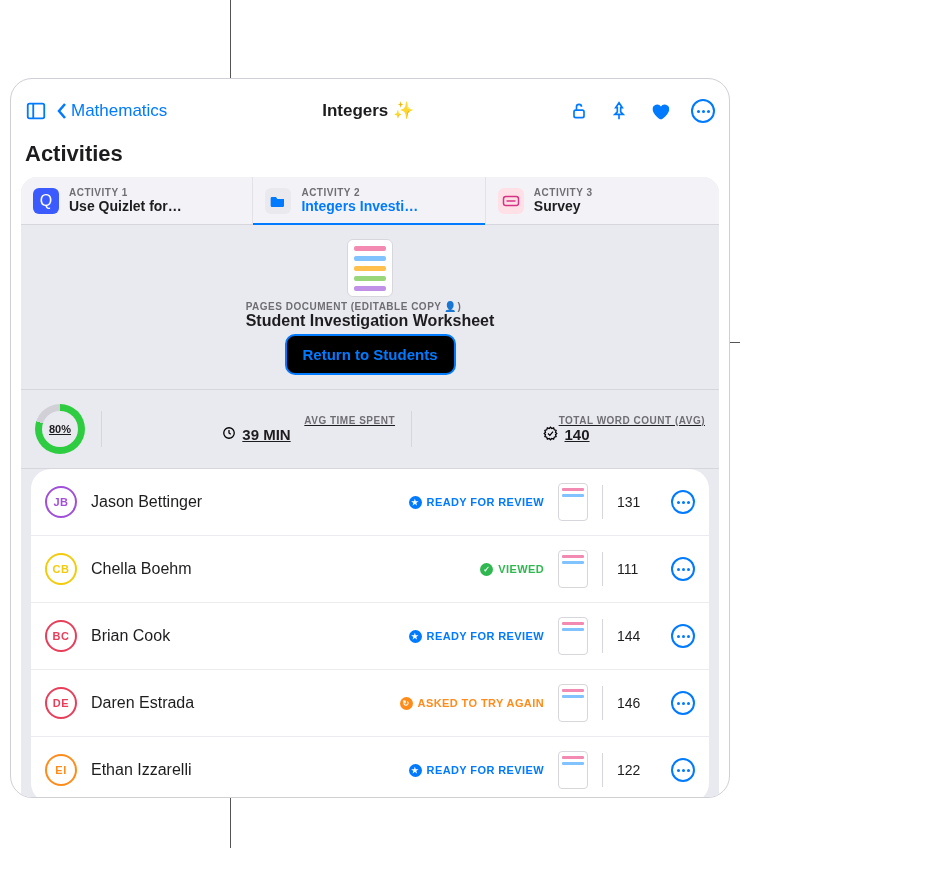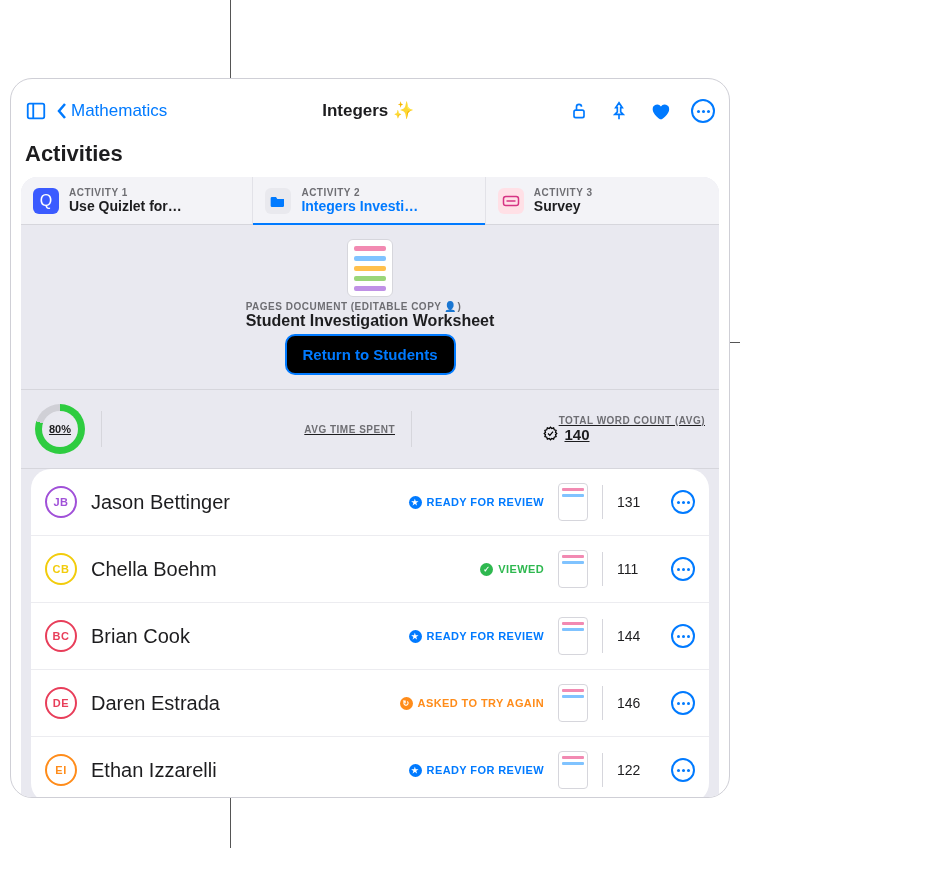--- a/index.html
+++ b/index.html
@@ -228,21 +228,21 @@
     width:32px;height:32px;border-radius:50%;
     display:flex;align-items:center;justify-content:center;
     font-size:11px;font-weight:700;letter-spacing:.5px;
     flex-shrink:0;
   }
   .av-purple{border:2px solid var(--purple);color:var(--purple)}
   .av-yellow{border:2px solid var(--yellow);color:var(--yellow)}
   .av-red{border:2px solid var(--red);color:var(--red)}
   .av-orange{border:2px solid var(--orange);color:var(--orange)}
   .sname{
-    flex:1;font-size:20px;
+    flex:1;font-size:16px;
   }
   .status{
     font-size:11px;font-weight:800;letter-spacing:.4px;
     display:flex;align-items:center;gap:5px;
   }
   .st-blue{color:var(--blue)}
   .st-green{color:#2eb84f}
   .st-orange{color:var(--orange)}
   .status-icon{
     width:13px;height:13px;border-radius:50%;display:flex;align-items:center;justify-content:center;
@@ -369,20 +369,29 @@
       <button class="rts-btn">Return to Students</button>
     </div>
 
     <div class="stats">
       <div class="ring">
         <span class="ring-label">80%</span>
       </div>
       <div class="vline"></div>
       <div class="stat">
         <div class="stat-over">AVG TIME SPENT</div>
+        <div class="stat-val">
+          <span>
+            <svg width="14" height="14" viewBox="0 0 24 24" fill="none" stroke="#000" stroke-width="2.2">
+                <circle cx="12" cy="12" r="9"></circle>
+                <polyline points="12,7 12,12 15,14"></polyline>
+              </svg>
+          </span>
+          <span>39 MIN</span>
+        </div>
       </div>
       <div class="vline"></div>
       <div class="stat">
         <div class="stat-over">TOTAL WORD COUNT (AVG)</div>
         <div class="stat-val">
           <span>
             <svg width="15" height="15" viewBox="0 0 24 24" fill="none" stroke="#000" stroke-width="2">
                 <path d="M12 2l2 2 3-1 1 3 3 1-1 3 2 2-2 2 1 3-3 1-1 3-3-1-2 2-2-2-3 1-1-3-3-1 1-3-2-2 2-2-1-3 3-1 1-3 3 1z"></path>
                 <polyline points="8,12 11,15 16,9"></polyline>
               </svg>

